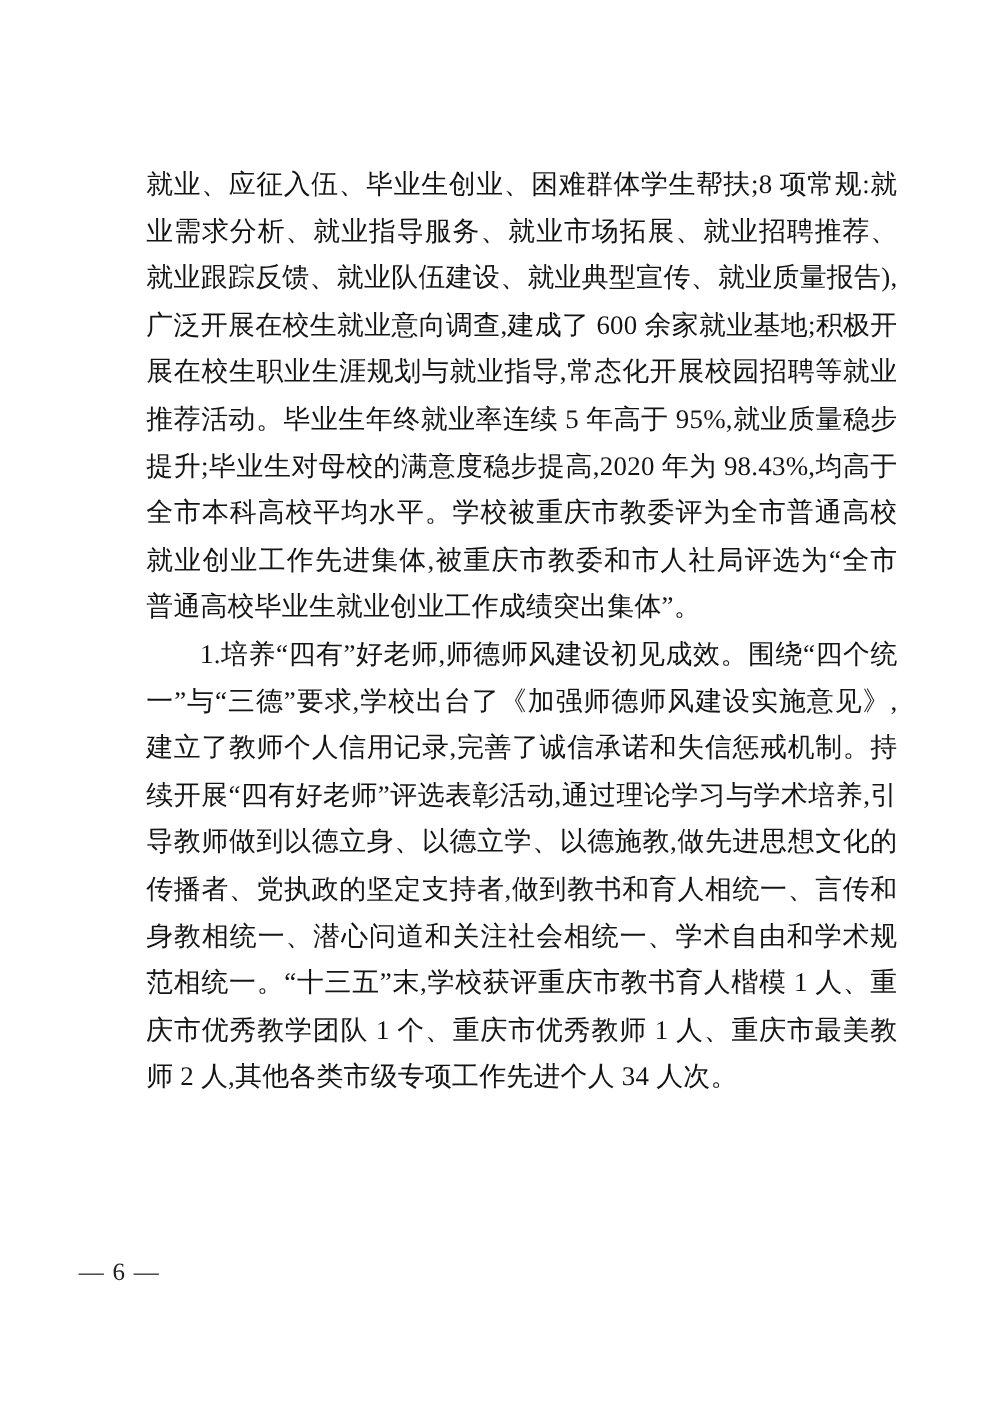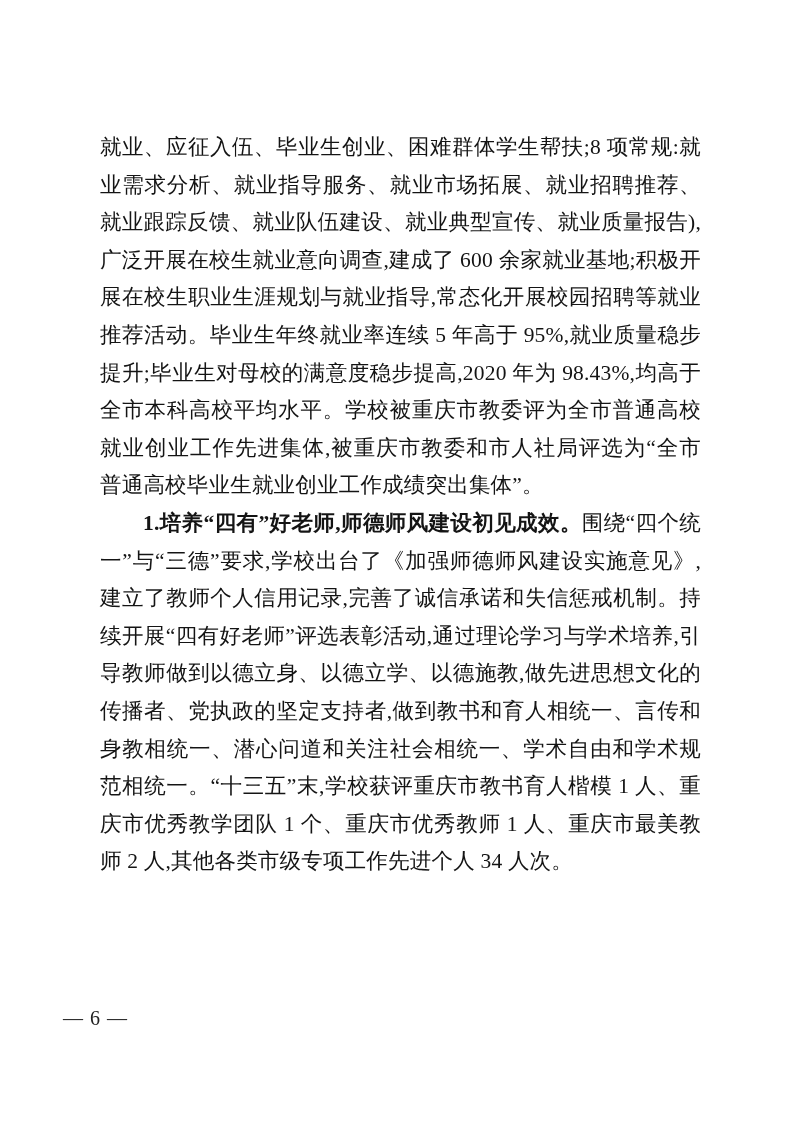--- a/index.html
+++ b/index.html
@@ -11,21 +11,21 @@
     position: relative;
     width: 793px;
     height: 1122px;
     background: #ffffff;
     overflow: hidden;
     font-family: "Liberation Serif", "DejaVu Serif", serif;
     color: #141414;
   }
   .content {
     position: absolute;
-    left: 100px;
+    left: 117px;
     top: 129px;
     width: 601px;
     font-size: 21.5px;
     line-height: 37.6px;
     text-align: justify;
     text-justify: inter-ideograph;
     letter-spacing: 0.2px;
   }
   .para {
     margin: 0;
@@ -36,21 +36,21 @@
   }
   .heading {
     margin: 0;
     padding: 0;
     font-size: 21.5px;
     line-height: 37.6px;
     font-weight: bold;
     text-indent: 2em;
   }
   .lead-bold {
-    font-weight: bold;
+    font-weight: normal;
     margin-top: 40px;
   }
   .footer {
     position: absolute;
     left: 63px;
     top: 1005px;
     font-size: 20px;
     line-height: 26px;
     color: #222222;
     letter-spacing: 1px;

